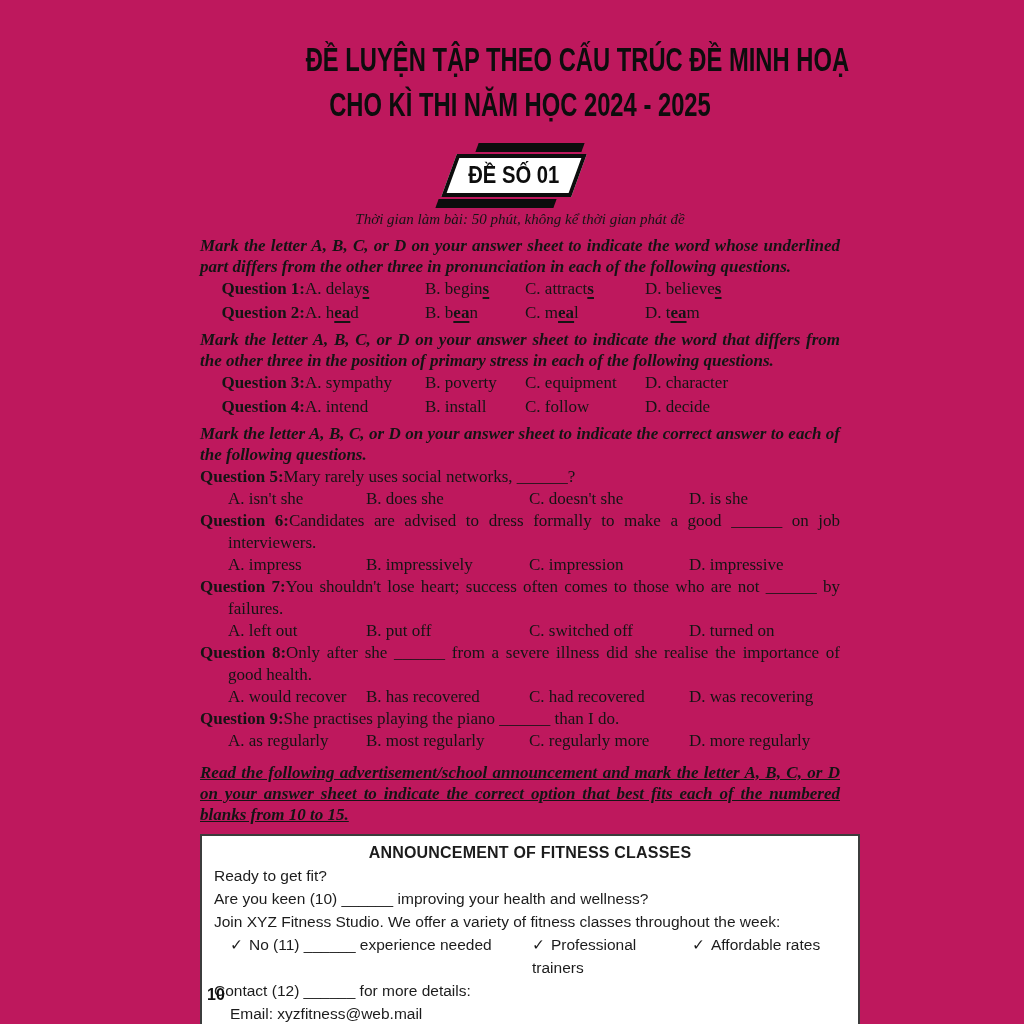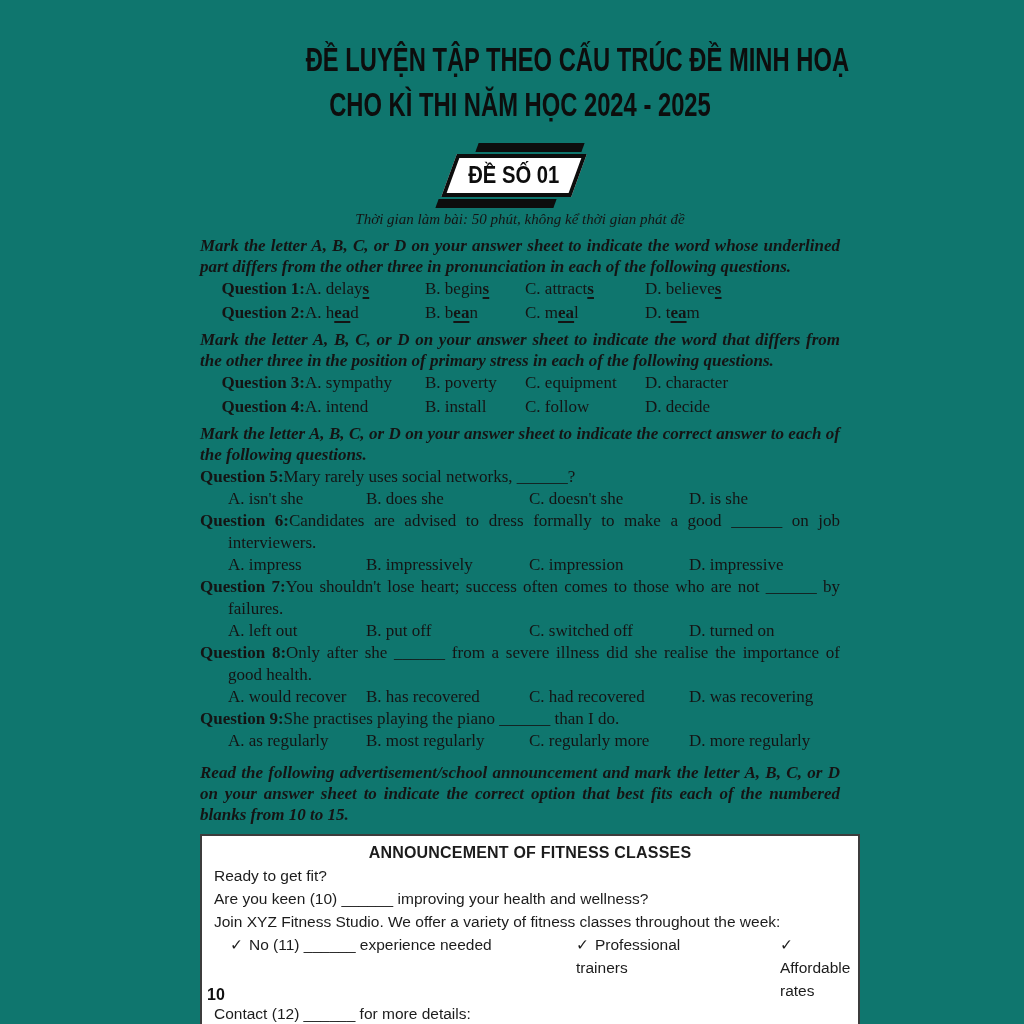--- a/index.html
+++ b/index.html
@@ -1,18 +1,18 @@
 <!DOCTYPE html>
 <html><head>
 <meta charset="utf-8">
 <style>
   * { margin:0; padding:0; box-sizing:border-box; }
   html,body { width:1024px; height:1024px; overflow:hidden; }
   body { background:#ffffff; color:#141414; font-family:"Liberation Serif", serif; }
-  .sheet { position:relative; width:1024px; height:1024px; background:#0f766e; }
+  .sheet { position:relative; width:1024px; height:1024px; background:#be185d; }
   .content { position:absolute; left:200px; top:0; width:640px; }
 
   
   .doc-title { text-align:center; margin-top:40px; color:#0d0d0d; }
   .doc-title .tline { display:block; line-height:39px; white-space:nowrap; }
   .doc-title .cond {
     display:inline-block; transform:scaleX(0.72); transform-origin:center;
     font-family:"Liberation Sans", sans-serif; font-weight:bold;
     font-size:33px; letter-spacing:0px; white-space:nowrap;
   }
@@ -50,21 +50,21 @@
   .mrow { display:grid; grid-template-columns:138px 163px 160px 1fr;
     padding-left:28px; font-size:17px; line-height:22px; }
 
   
   .ann-box { margin-top:9px; width:660px; border:2px solid #3c3c3c; background:#fff;
     font-family:"Liberation Sans", sans-serif; font-size:15.5px; color:#1c1c1c;
     padding:5px 12px 6px 12px; }
   .ann-title { text-align:center; font-weight:bold; font-size:16px; line-height:23px; letter-spacing:0.2px; }
   .ann-line { line-height:23px; }
   .ann-indent { padding-left:16px; }
-  .check-row { display:grid; grid-template-columns:302px 160px 1fr; padding-left:16px; line-height:23px;gap:44px; }
+  .check-row { display:grid; grid-template-columns:302px 160px 1fr; padding-left:16px; line-height:23px; }
   .chk { display:inline-block; margin-right:6px; }
 
   .page-num { position:absolute; left:207px; top:986px;
     font-family:"Liberation Sans", sans-serif; font-weight:bold; font-size:16px; color:#111; }
 </style>
 </head>
 <body>
 
 <div class="sheet">
   <div class="content">
@@ -151,21 +151,21 @@
       </div>
       <p class="q"><span class="qlabel">Question 9:</span><span>She practises playing the piano ______ than I do.</span></p>
       <div class="mrow">
         <span>A. as regularly</span>
         <span>B. most regularly</span>
         <span>C. regularly more</span>
         <span>D. more regularly</span>
       </div>
     </div>
 
-    <p class="instr" style="margin-top:10px;">Read the following advertisement/school announcement and mark the letter A, B, C, or D on your answer sheet to indicate the correct option that best fits each of the numbered blanks from 10 to 15.</p>
+    <p class="instr" style="margin-top:10px;text-decoration:underline;">Read the following advertisement/school announcement and mark the letter A, B, C, or D on your answer sheet to indicate the correct option that best fits each of the numbered blanks from 10 to 15.</p>
 
     <div class="ann-box">
       <div class="ann-title">ANNOUNCEMENT OF FITNESS CLASSES</div>
       <div class="ann-line">Ready to get fit?</div>
       <div class="ann-line">Are you keen (10) ______ improving your health and wellness?</div>
       <div class="ann-line">Join XYZ Fitness Studio. We offer a variety of fitness classes throughout the week:</div>
       <div class="check-row">
         <span><span class="chk">✓</span><span>No (11) ______ experience needed</span></span>
         <span><span class="chk">✓</span><span>Professional trainers</span></span>
         <span><span class="chk">✓</span><span>Affordable rates</span></span>

